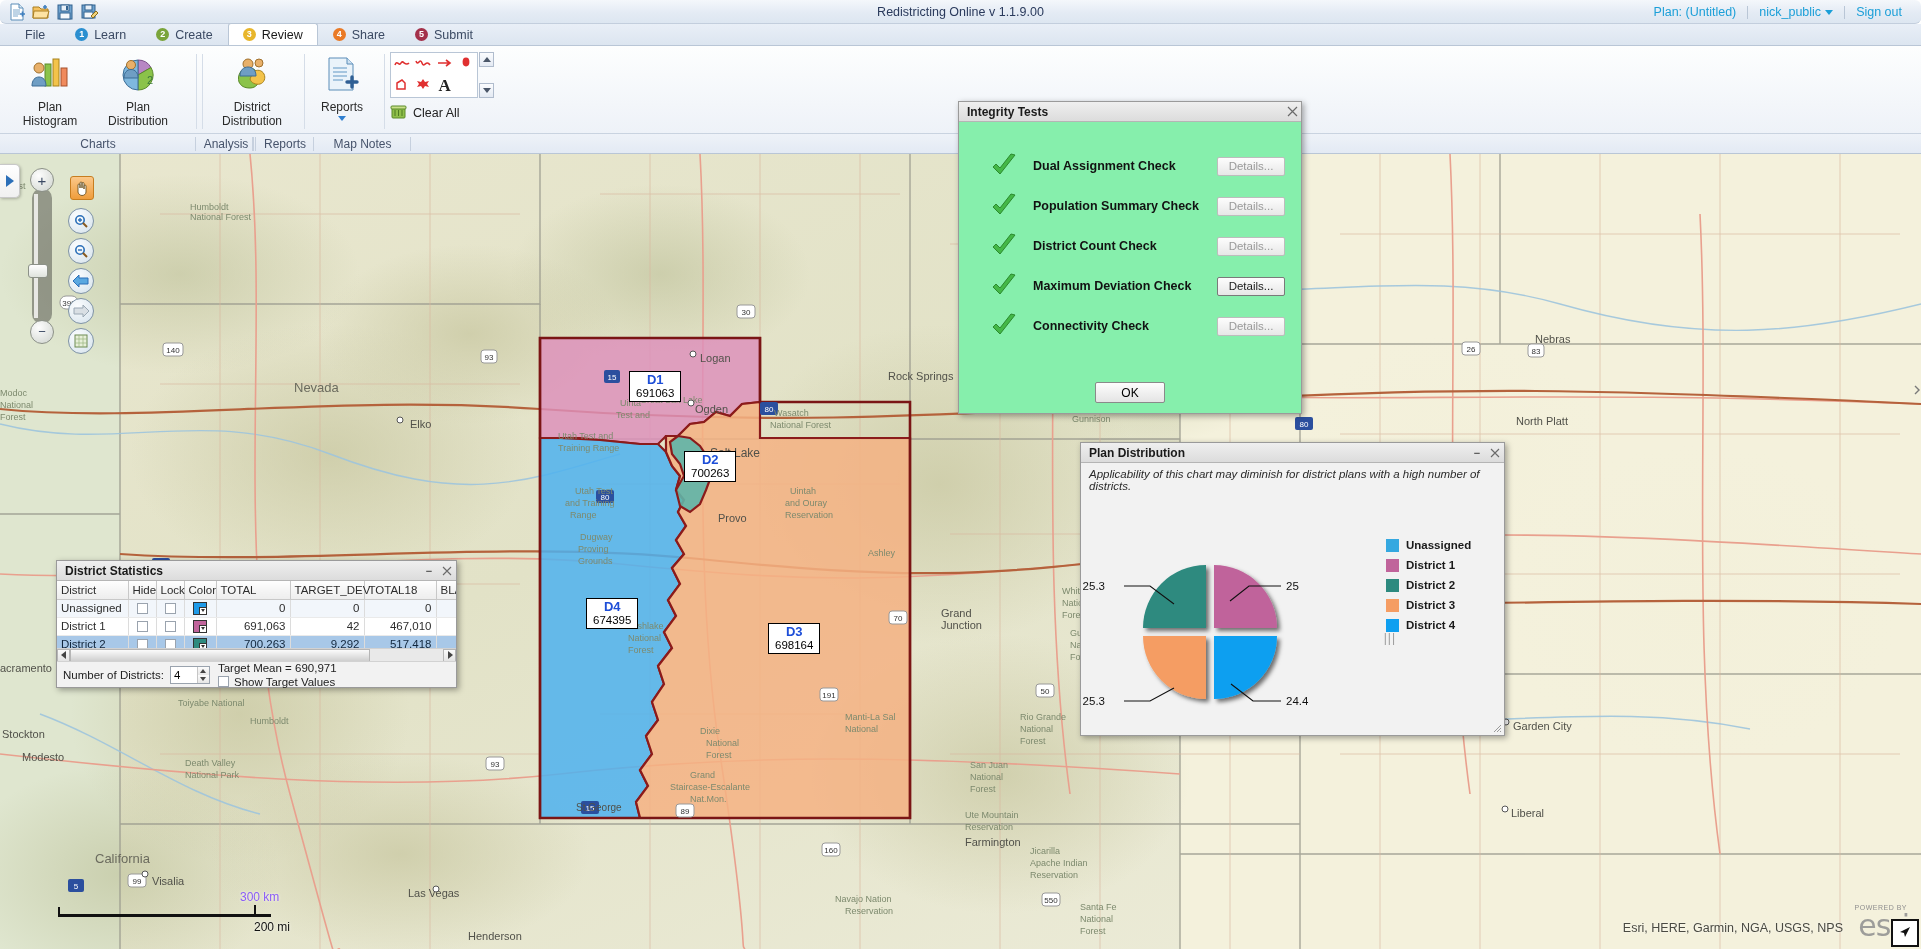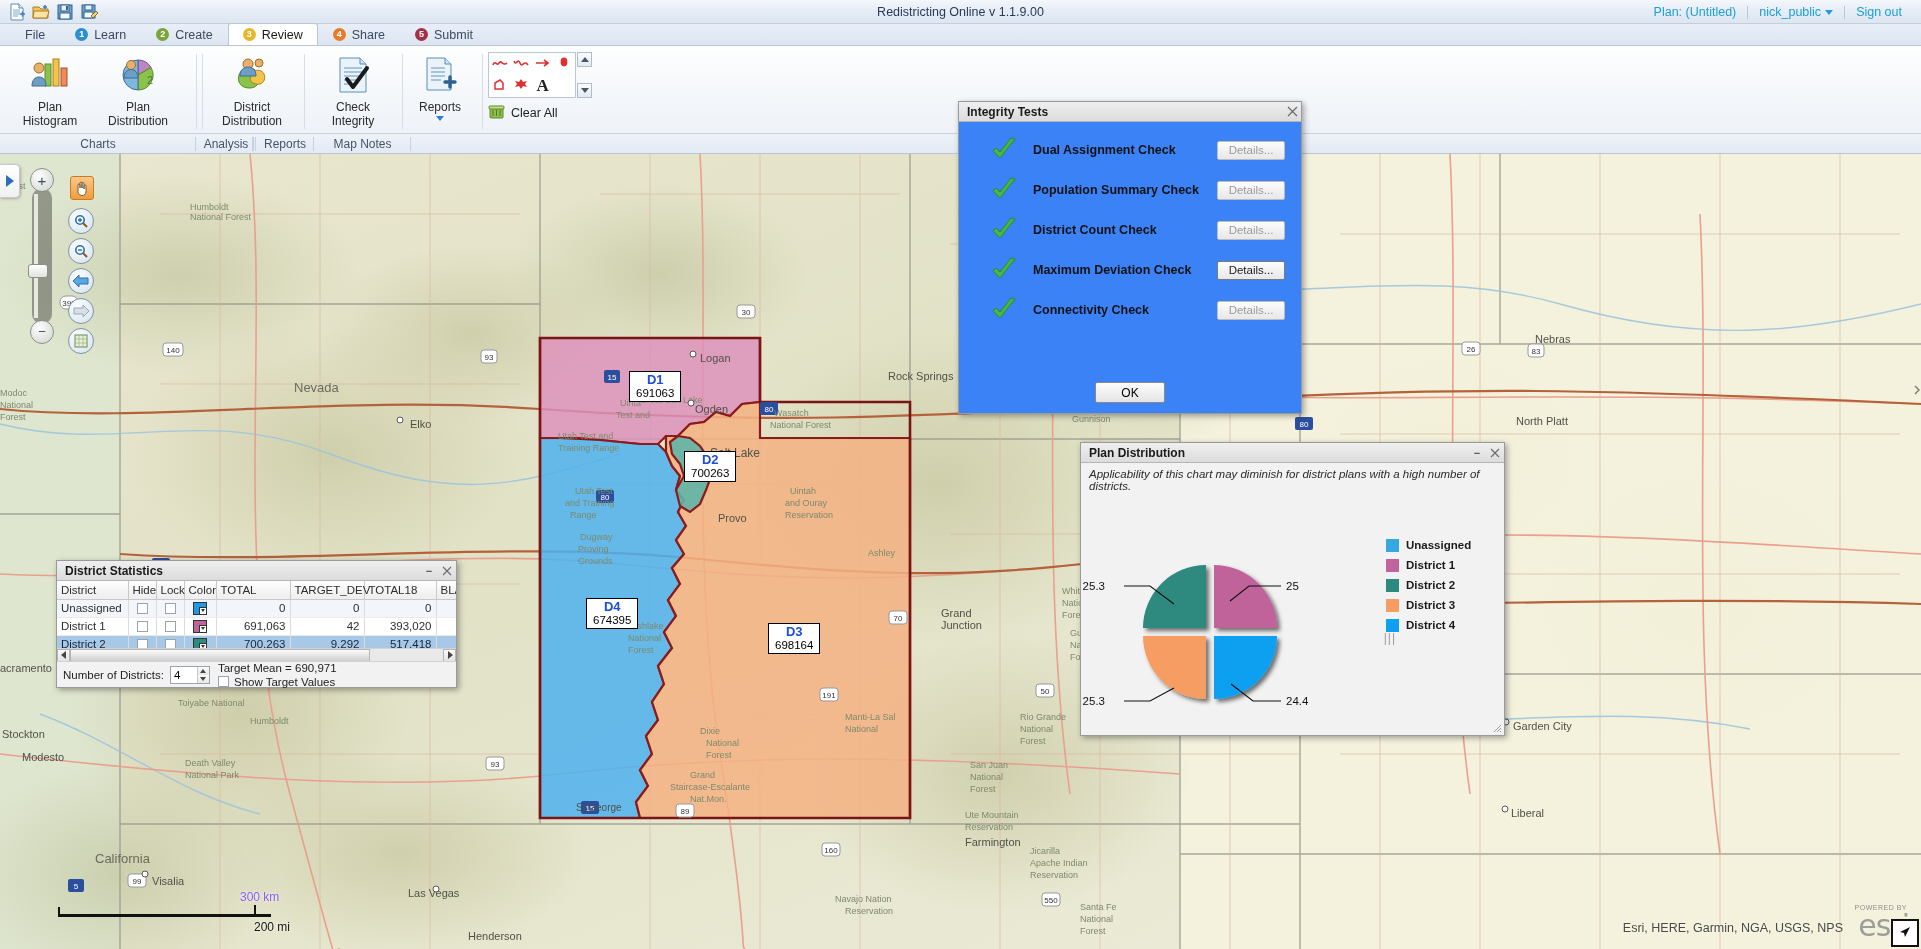--- a/index.html
+++ b/index.html
@@ -12,20 +12,21 @@
     font-size: 12px;
     color: #222;
   }
   #app { position: relative; width: 1921px; height: 949px; background: #fff; }
 
   
   .titlebar {
     position: absolute; left: 0; top: 0; width: 1921px; height: 24px;
     background: linear-gradient(to bottom, #f4f7fb 0%, #e4ebf4 55%, #dde6f1 100%);
     border-bottom: 1px solid #c3cedd;
+    border-radius: 6px;
   }
   .app-title {
     position: absolute; left: 0; top: 0; width: 1921px; height: 24px;
     line-height: 24px; text-align: center;
     font-size: 12.5px; color: #2a3a5c;
   }
   .title-right {
     position: absolute; right: 8px; top: 0; height: 24px;
     display: flex; align-items: center; gap: 0px;
     font-size: 12.5px; color: #1b9fd8;
@@ -428,35 +429,20 @@
             <path d="M22 18c4-3 9-2 11 2s0 9-4 10-9-1-10-5z" fill="#f3c34a" stroke="#a8821d"></path>
             <circle cx="17" cy="10" r="5" fill="#e8b06a" stroke="#a0702c"></circle>
             <path d="M9 22c0-6 3.5-9 8-9s8 3 8 9z" fill="#6f9ec4" stroke="#3c6c95"></path>
             <circle cx="28" cy="9" r="4" fill="#e8b06a" stroke="#a0702c"></circle>
           </svg>
         </div>
         <div class="lbl"><span>District</span><br><span>Distribution</span></div>
       </div>
     </div>
 
-    <div class="rgroup" style="width:98px">
-      <div class="bigbtn">
-        <div class="bigicon">
-          <svg width="42" height="42" viewBox="0 0 42 42">
-            <path d="M8 4h20l6 6v28H8z" fill="#eaf3fa" stroke="#5b8db8"></path>
-            <path d="M28 4v6h6" fill="#cfe2f2" stroke="#5b8db8"></path>
-            <g stroke="#8fb6d6" stroke-width="1.4">
-                <path d="M12 14h18M12 18h18M12 22h18M12 26h14M12 30h10"></path>
-              </g>
-            <path d="M15 25l6 8 14-19" fill="none" stroke="#1a1a1a" stroke-width="4" stroke-linecap="round" stroke-linejoin="round"></path>
-          </svg>
-        </div>
-        <div class="lbl"><span>Check</span><br><span>Integrity</span></div>
-      </div>
-    </div>
 
     <div class="rgroup" style="width:80px">
       <div class="bigbtn" style="width:64px">
         <div class="bigicon">
           <svg width="42" height="42" viewBox="0 0 42 42">
             <path d="M8 4h18l6 6v26H8z" fill="#eaf3fa" stroke="#5b8db8"></path>
             <path d="M26 4v6h6" fill="#cfe2f2" stroke="#5b8db8"></path>
             <g stroke="#8fb6d6" stroke-width="1.4">
                 <path d="M12 14h14M12 18h14M12 22h14M12 26h10"></path>
               </g>
@@ -971,21 +957,21 @@
     <div class="win-title">
       <span>Integrity Tests</span>
       <span class="spacer"></span>
       <span class="wbtn">
         <svg width="11" height="11" viewBox="0 0 11 11">
             <path d="M1 1l9 9M10 1l-9 9" stroke="#6a6a6a" stroke-width="1.2"></path>
           </svg>
       </span>
     </div>
 
-    <div style="position:absolute;left:0;top:20px;right:0;bottom:0;background:#3b82f6;padding-top:8px">
+    <div style="position:absolute;left:0;top:20px;right:0;bottom:0;background:#86efac;padding-top:24px">
 
       <div class="itest-row">
         <span class="check-mark">
           <svg width="30" height="30" viewBox="0 0 30 30">
               <path d="M4 16l7 7L26 4l-4-1L11 17 7 13z" fill="#44b847" stroke="#2b8a2e" stroke-width="1"></path>
             </svg>
         </span>
         <span class="itest-label">Dual Assignment Check</span>
         <button class="it-btn">Details...</button>
       </div>
@@ -1083,21 +1069,21 @@
               <td class="num">0</td>
               <td></td>
             </tr>
             <tr>
               <td>District 1</td>
               <td style="text-align:center"><span class="cb"></span></td>
               <td style="text-align:center"><span class="cb"></span></td>
               <td style="text-align:center"><span class="swatch" style="background:#c0649b"></span></td>
               <td class="num">691,063</td>
               <td class="num">42</td>
-              <td class="num">393,020</td>
+              <td class="num">467,010</td>
               <td></td>
             </tr>
             <tr class="sel">
               <td>District 2</td>
               <td style="text-align:center"><span class="cb"></span></td>
               <td style="text-align:center"><span class="cb"></span></td>
               <td style="text-align:center"><span class="swatch" style="background:#2d8a7f"></span></td>
               <td class="num">700,263</td>
               <td class="num">9,292</td>
               <td class="num">517,418</td>

